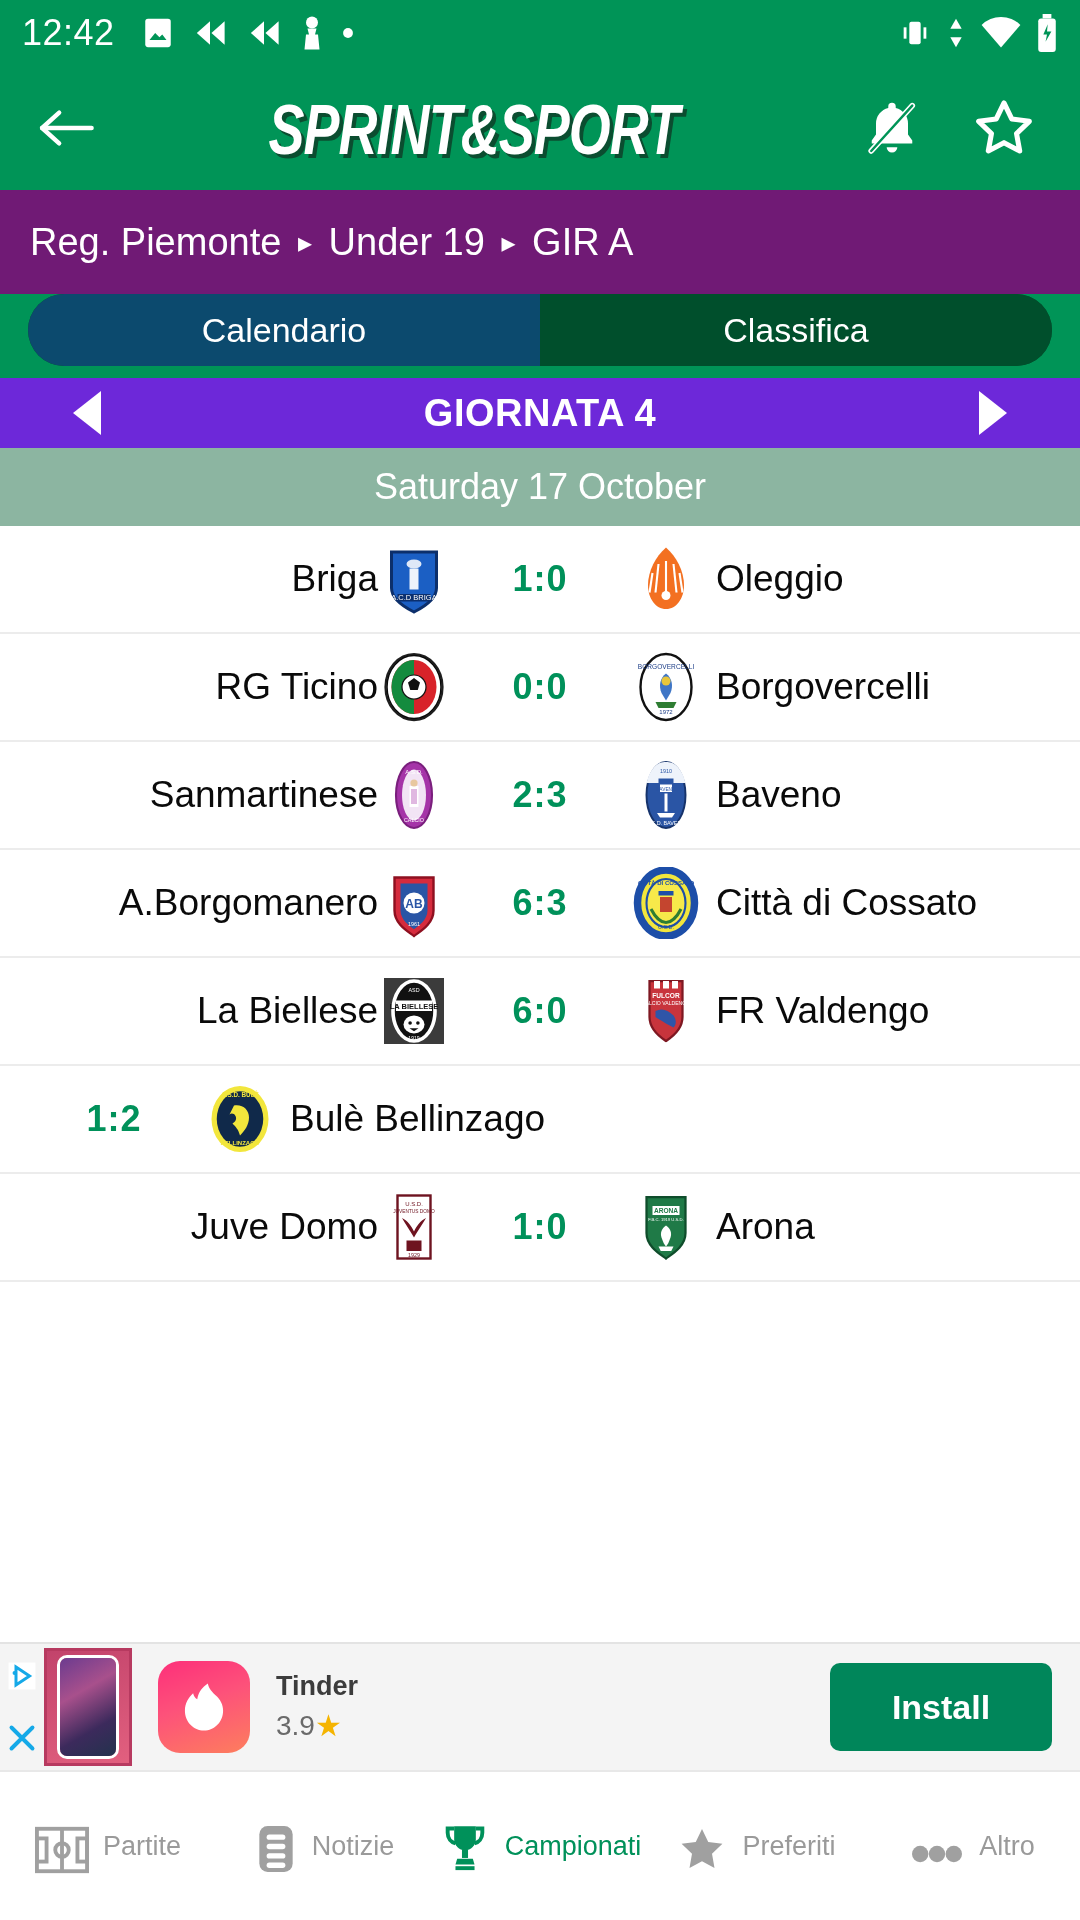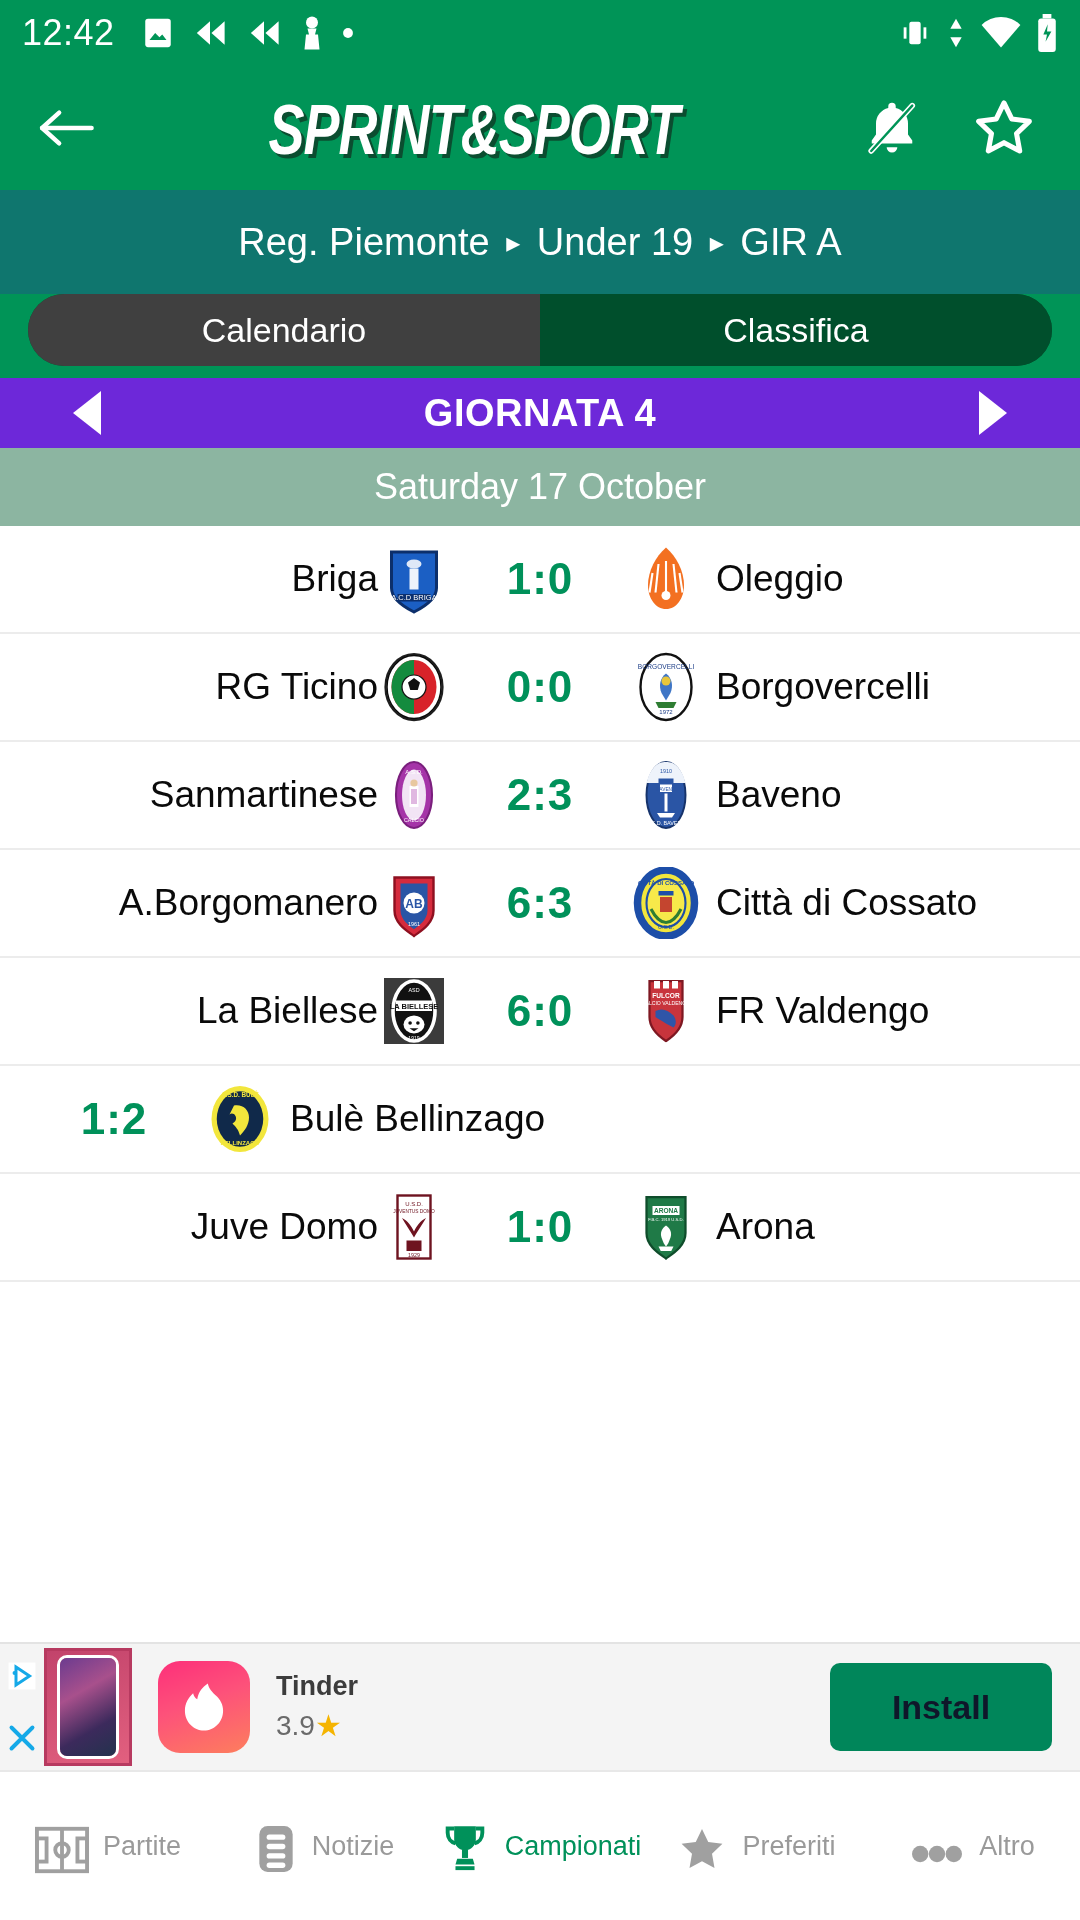--- a/index.html
+++ b/index.html
@@ -37,38 +37,38 @@
     font-size: 58px; font-weight: 700; font-style: italic;
     letter-spacing: -1px; color: #fff;
     text-shadow: 4px 4px 0 #0b4d30;
     transform: scaleY(1.22) scaleX(.93);
     white-space: nowrap;
   }
   .appbar-actions { display: flex; align-items: center; gap: 48px; margin-right: 10px; }
 
   
   .breadcrumb-wrap {
-    background: #0f766e; flex: 0 0 104px;
-    display: flex; align-items: center; justify-content: center;
+    background: #701a75; flex: 0 0 104px;
+    display: flex; align-items: center; justify-content: flex-start; padding-left: 30px;
   }
   .breadcrumb { color: #fff; font-size: 38px; font-weight: 400; white-space: nowrap; }
   .breadcrumb .sep { font-size: 28px; padding: 0 6px; position: relative; top: -3px; }
 
   
   .tabs-wrap { background: #009457; flex: 0 0 84px; display: flex; align-items: flex-start; justify-content: center; padding: 0 28px; }
   .tabs {
     width: 100%; height: 72px; border-radius: 36px; overflow: hidden;
     display: flex; background: #004f2c;
   }
   .tab {
     flex: 1; display: flex; align-items: center; justify-content: center;
     color: #ffffff; font-size: 34px; height: 100%;
     background: #004f2c;
   }
-  .tab.active { background: #404040; }
+  .tab.active { background: #0c4a6e; }
 
   
   .giornata {
     background: #6d28d9; flex: 0 0 68px;
     display: flex; align-items: center; justify-content: space-between;
     padding: 0 52px;
   }
   .gio-title { color: #fff; font-size: 38px; font-weight: 700; letter-spacing: .5px; }
   .tri { width: 0; height: 0; }
   .tri-left  { border-top: 22px solid transparent; border-bottom: 22px solid transparent; border-right: 28px solid #fff; }
@@ -93,21 +93,21 @@
     flex: 1; display: flex; align-items: center; justify-content: flex-end; 
     min-width: 0;
   }
   .team-right {
     flex: 1; display: flex; align-items: center; justify-content: flex-start; gap: 14px;
     min-width: 0;
   }
   .team-name { font-size: 37px; color: #0a0a0a; white-space: nowrap; }
   .score {
     width: 180px; text-align: center; flex: 0 0 180px;
-    font-size: 44px; font-weight: 700; color: #00915a; letter-spacing: 1px;
+    font-size: 36px; font-weight: 700; color: #00915a; letter-spacing: 1px;
   }
   .crest { width: 72px; height: 72px; flex: 0 0 72px; position: relative; }
   .crest svg { display: block; width: 72px; height: 72px; }
 
   
   .ad {
     flex: 0 0 128px; background: #f4f4f4;
     display: flex; align-items: center; position: relative;
     border-top: 2px solid #e3e3e3;
   }
@@ -133,21 +133,21 @@
   .ad-icon {
     width: 92px; height: 92px; margin-left: 26px; border-radius: 22px;
     background: linear-gradient(160deg,#fd2f7a 0%,#fd527a 45%,#fd7e5d 100%);
     display: flex; align-items: center; justify-content: center; flex: 0 0 92px;
   }
   .ad-txt { margin-left: 26px; display: flex; flex-direction: column; justify-content: center; gap: 6px; flex: 1; }
   .ad-title { font-size: 27px; font-weight: 700; color: #3c3c3c; }
   .ad-rating { font-size: 28px; color: #6a6a6a; display: flex; align-items: center; }
   .ad-install {
     margin-right: 28px; width: 222px; height: 88px; border-radius: 10px;
-    background: #00865a; color: #0f172a; font-size: 34px; font-weight: 700;
+    background: #00865a; color: #ffffff; font-size: 34px; font-weight: 700;
     display: flex; align-items: center; justify-content: center; flex: 0 0 222px;
   }
 
   
   .bottomnav {
     flex: 0 0 150px; background: #fff; display: flex;
     border-top: 2px solid #e8e8e8;
   }
   .navitem {
     flex: 1; display: flex; flex-direction: row;

